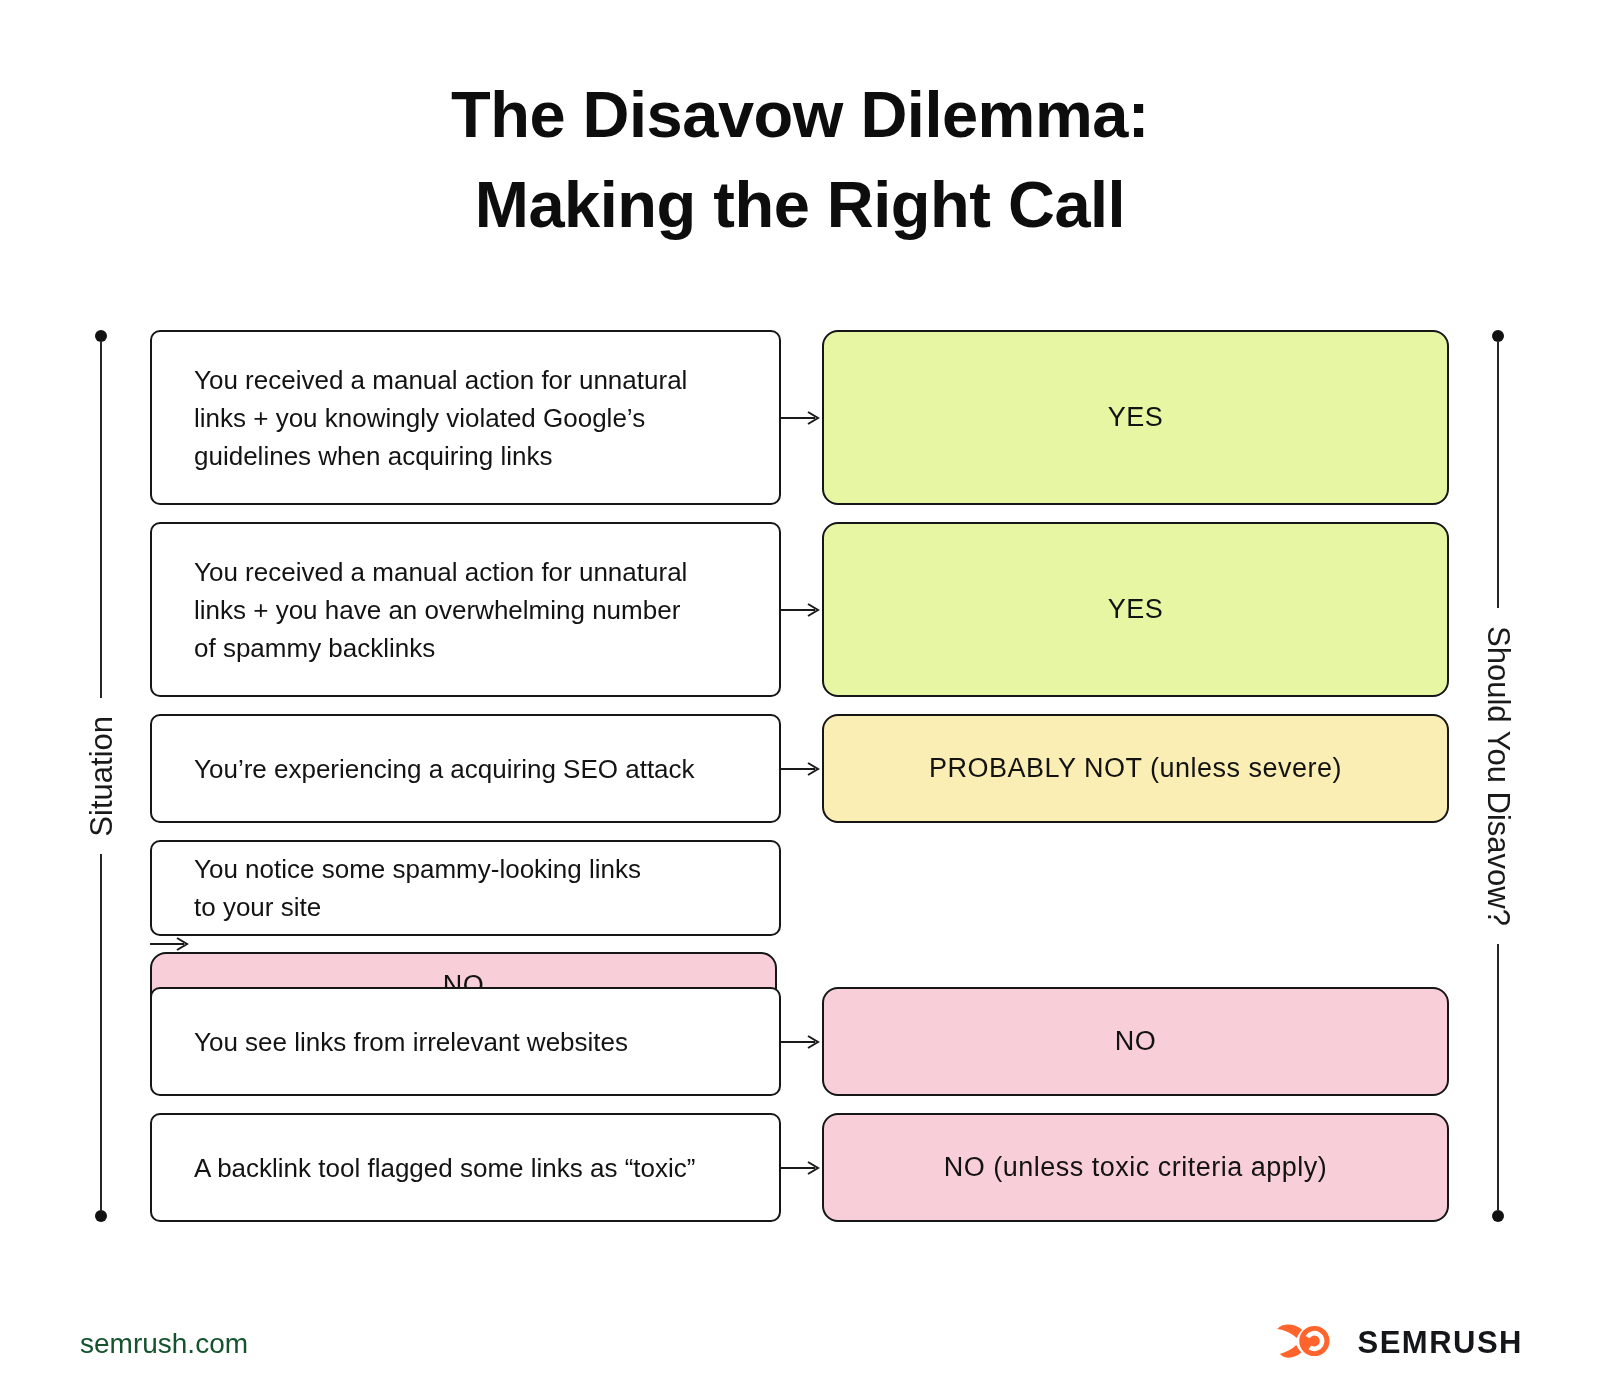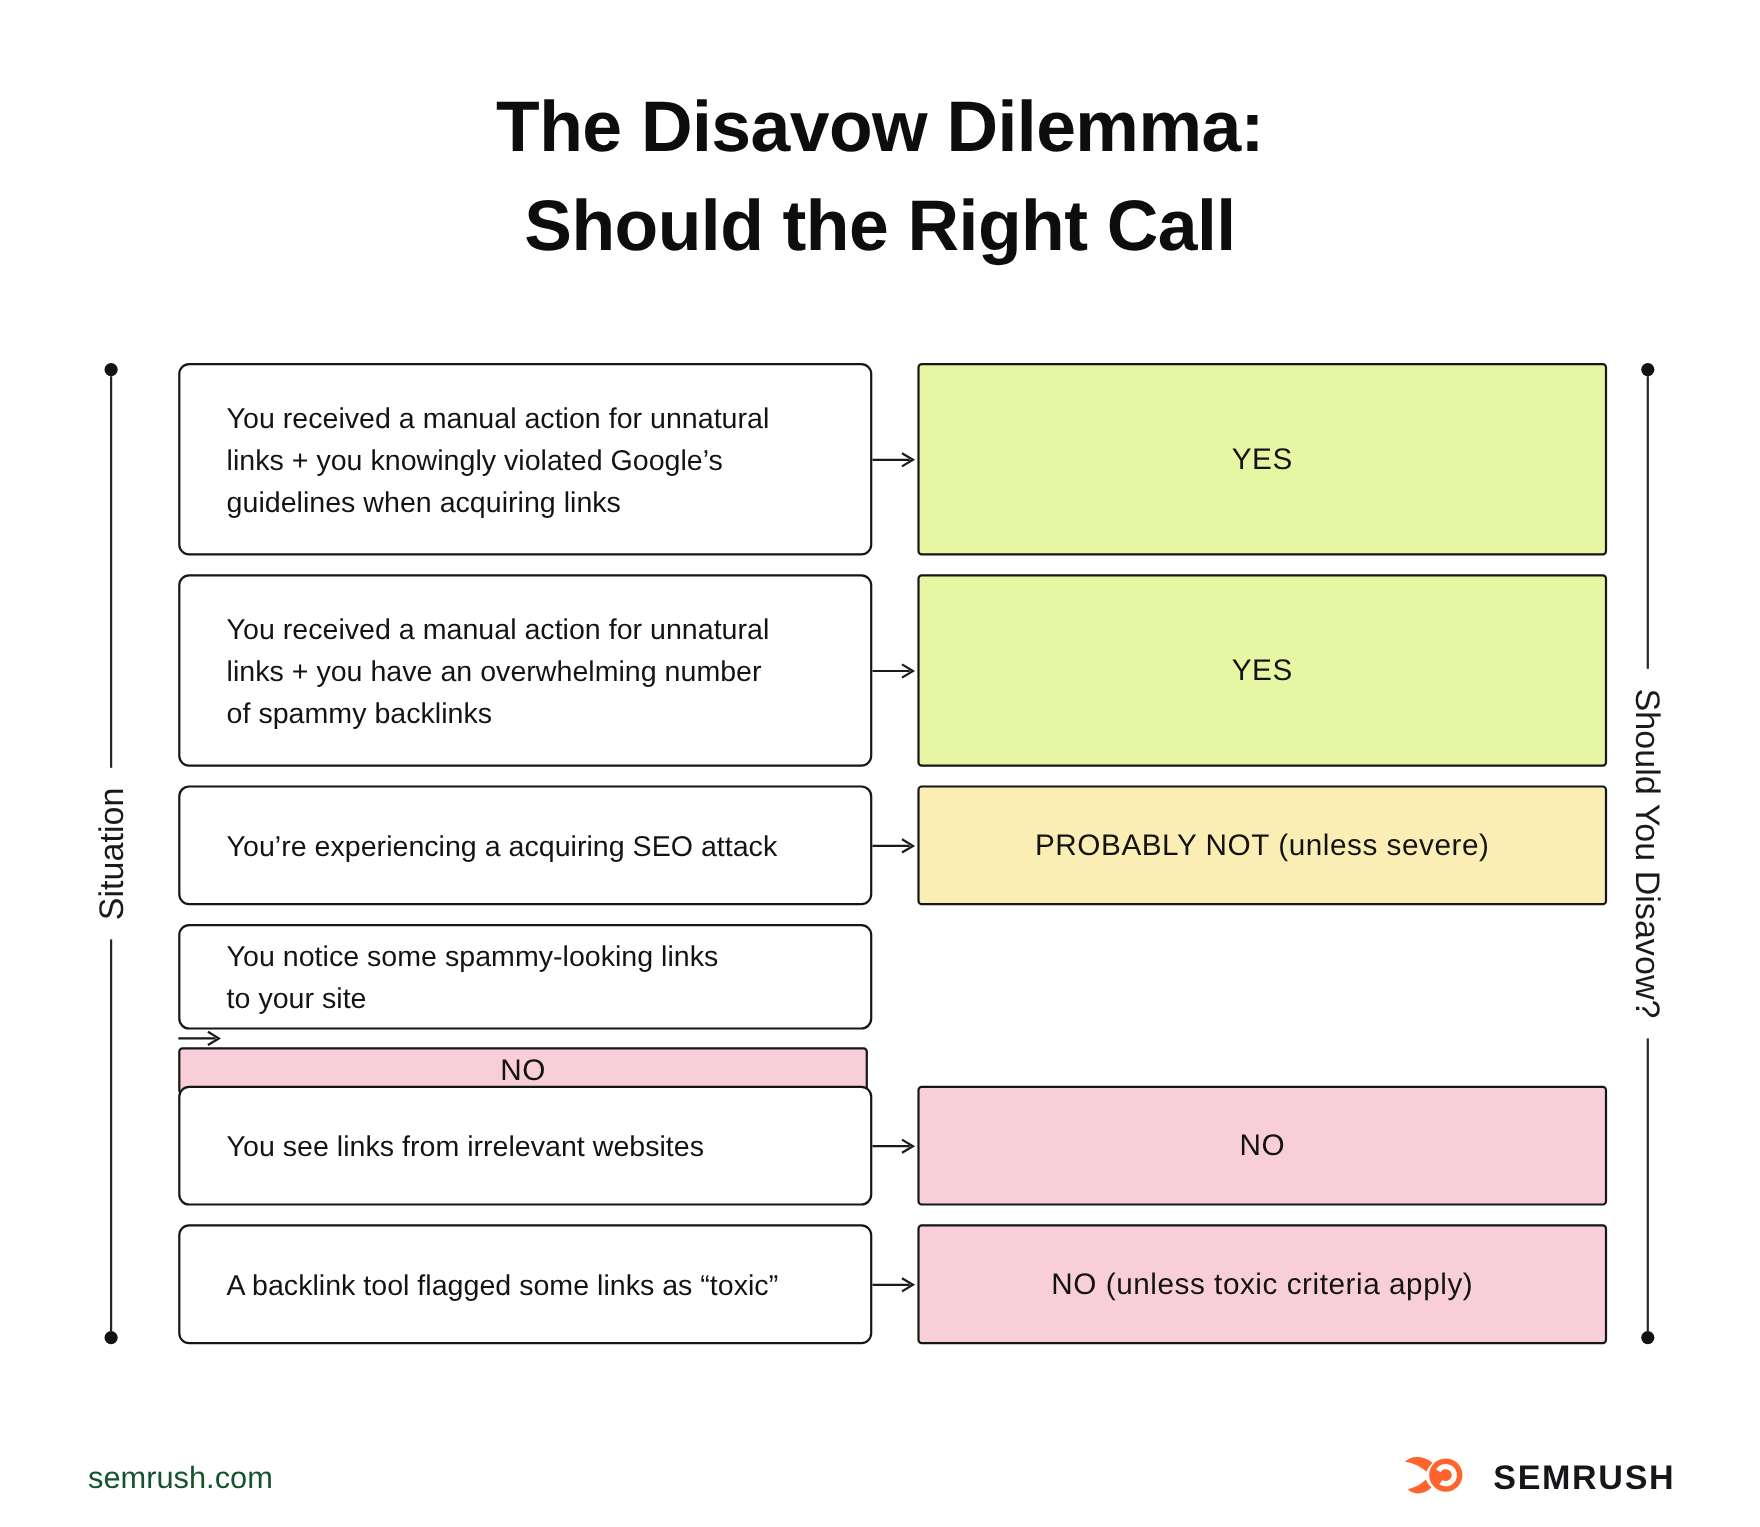--- a/index.html
+++ b/index.html
@@ -31,21 +31,21 @@
   .rail .line { width: 2px; background: #262626; flex: 1 1 auto; }
   .rail-label {
     flex: 0 0 auto; margin: 18px 0;
     font-size: 31px; color: #1a1a1a; line-height: 1;
   }
   .rail-left  .rail-label { writing-mode: vertical-rl; transform: rotate(180deg); }
   .rail-right .rail-label { writing-mode: vertical-rl; }
 
   .rows {
     position: absolute; left: 150px; top: 0; width: 1299px;
-    display: flex; flex-direction: column; gap: 17px; margin-left: 12px;
+    display: flex; flex-direction: column; gap: 17px;
   }
   .row { display: flex; align-items: stretch; }
   .row.h-tall  { height: 175px; }
   .row.h-mid   { height: 130px; flex-direction: column; }
   .row.h-short { height: 109px; }
 
   .situation-box {
     box-sizing: border-box; width: 631px;
     background: #ffffff;
     border: 2px solid #161616; border-radius: 10px;
@@ -55,24 +55,24 @@
   .situation-box p {
     margin: 0; font-size: 26px; line-height: 38px;
     white-space: pre-line; color: #131313;
   }
 
   .arrow-cell { width: 41px; display: flex; align-items: center; justify-content: center; }
   .arrow-cell svg { display: block; }
 
   .answer-box {
     box-sizing: border-box; width: 627px;
-    border: 2px solid #161616; border-radius: 4px;
+    border: 2px solid #161616; border-radius: 16px;
     display: flex; align-items: center; justify-content: center;
     font-size: 27px; letter-spacing: 0.5px; color: #131313;
-    text-align: right; padding: 4px 20px;
+    text-align: right; padding: 16px 20px;
   }
   .answer-box[data-verdict="yes"]          { background: var(--c-yes, #e6f6a2); }
   .answer-box[data-verdict="probably-not"] { background: var(--c-probably-not, #fbeeb4); }
   .answer-box[data-verdict="no"]           { background: var(--c-no, #f8cfd8); }
 
   
   .footer-site {
     position: absolute; left: 80px; top: 1328px;
     font-size: 28px; color: #14532d;
   }
@@ -83,21 +83,21 @@
   .logo-word {
     font-size: 31px; font-weight: 800; letter-spacing: 1.5px;
     color: #15161a;
   }
 </style>
 </head>
 <body>
 
 <div class="title">
   <div>The Disavow Dilemma:</div>
-  <div>Should the Right Call</div>
+  <div>Making the Right Call</div>
 </div>
 
 <div class="diagram">
 
   <div class="rail rail-left">
     <span class="dot"></span>
     <span class="line"></span>
     <span class="rail-label">Situation</span>
     <span class="line"></span>
     <span class="dot"></span>

